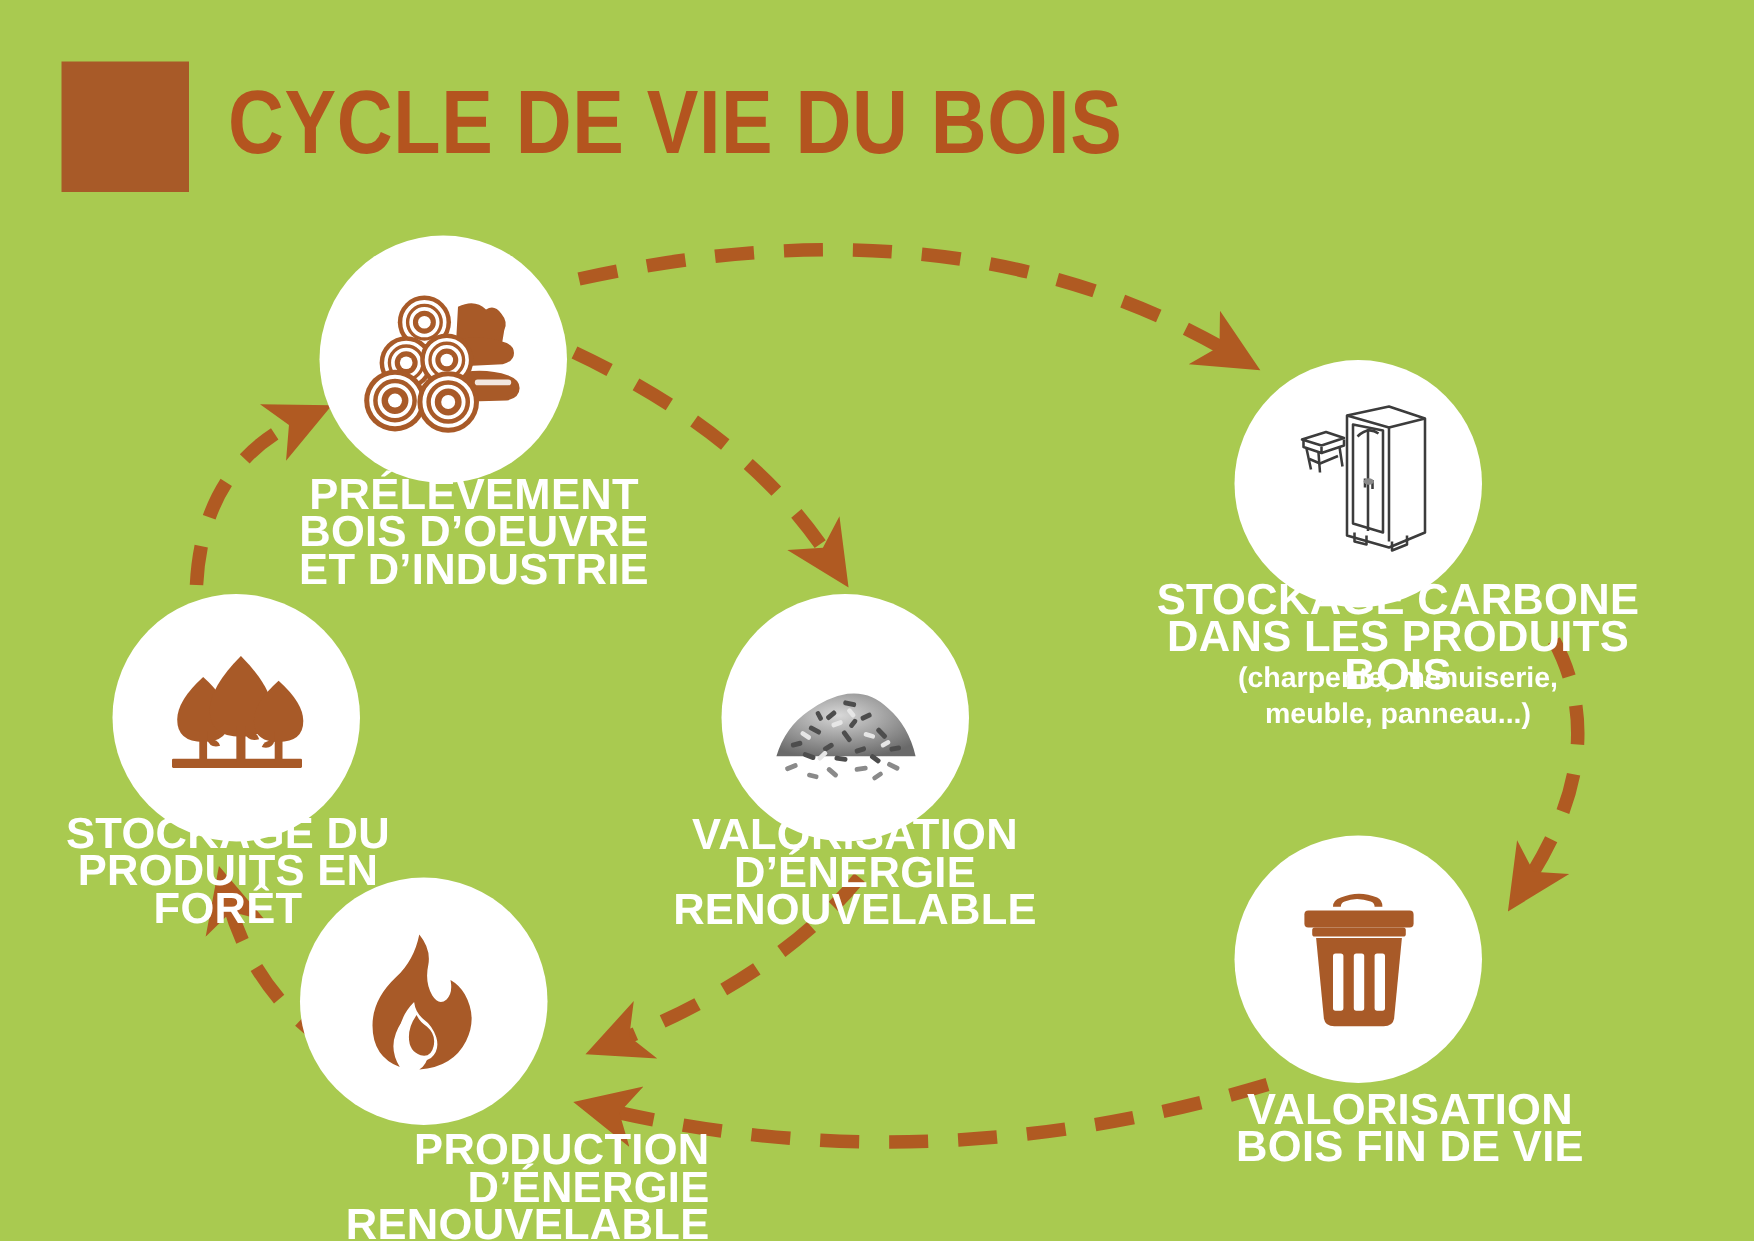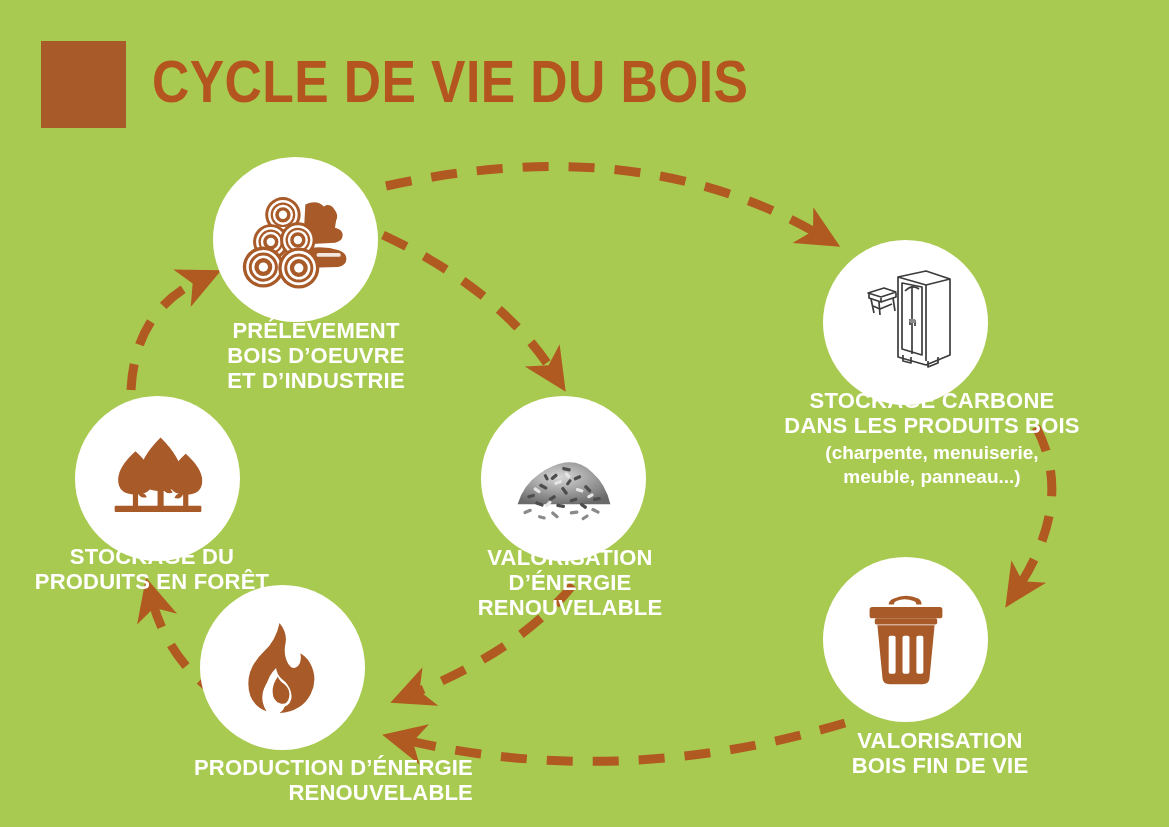--- a/index.html
+++ b/index.html
@@ -33,21 +33,21 @@
     position:absolute;
     background:#ffffff;
     border-radius:50%;
     display:flex;align-items:center;justify-content:center;
     overflow:hidden;
   }
   .label{
     position:absolute;
     color:#ffffff;
     font-weight:bold;
-    font-size:22px;
+    font-size:29px;
     line-height:25px;
     text-align:center;
     letter-spacing:0.2px;
     white-space:pre-line;
   }
   .sublabel{
     position:absolute;
     color:#ffffff;
     font-weight:bold;
     font-size:19px;

